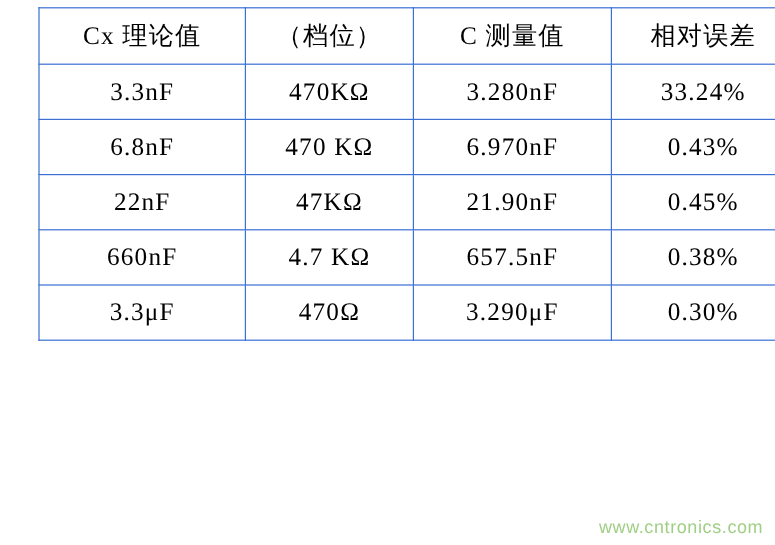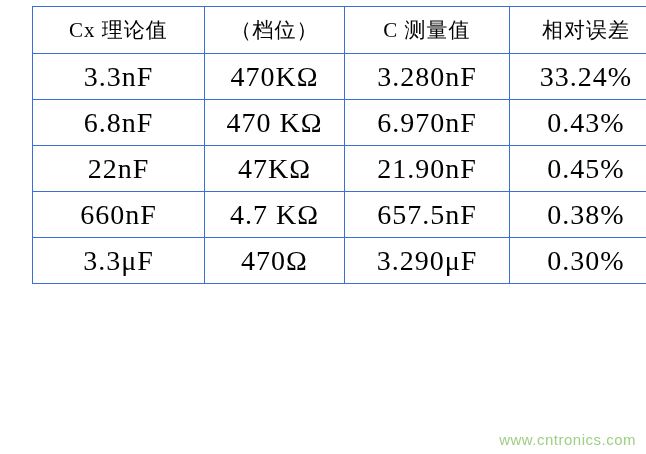--- a/index.html
+++ b/index.html
@@ -24,21 +24,21 @@
   table.data-table {
     border-collapse: collapse;
     width: 630px;
     table-layout: fixed;
   }
   table.data-table td {
     border: 1px solid #3b6fd4;
     text-align: center;
     vertical-align: middle;
     height: 45px;
-    font-size: 28px;
+    font-size: 21px;
     color: #000000;
     letter-spacing: 1px;
     font-family: "Liberation Serif", serif;
     padding: 0 2px;
   }
   table.data-table tr.header-row td {
     font-size: 21px;
     height: 46px;
   }
   

